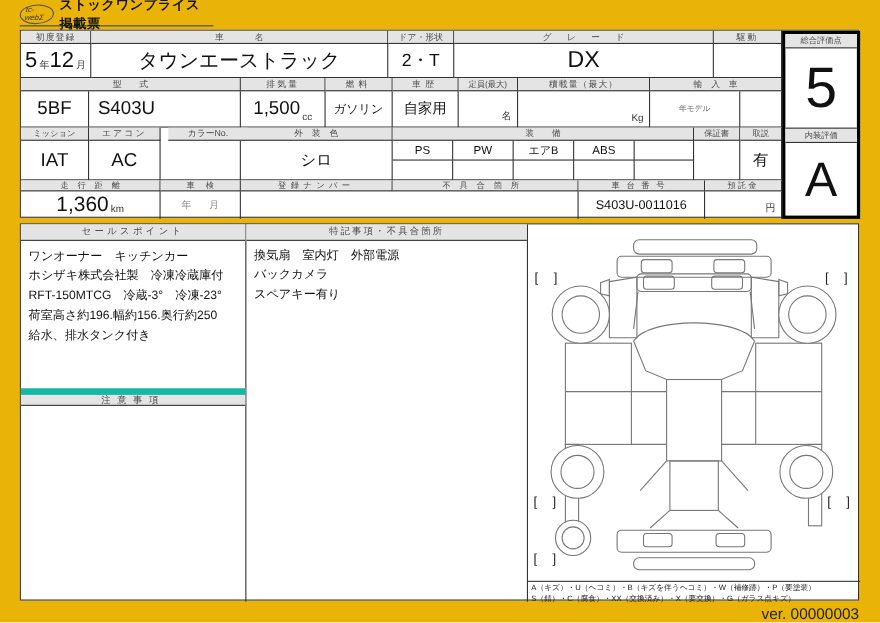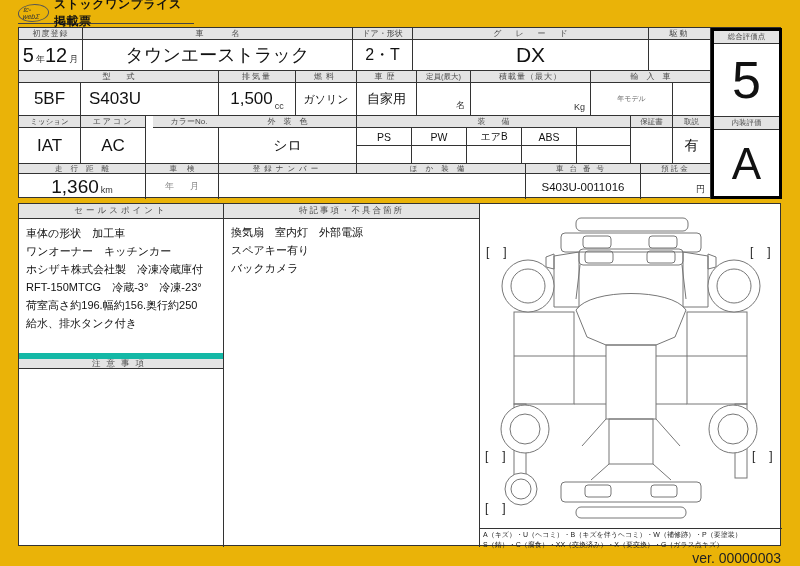--- a/index.html
+++ b/index.html
@@ -100,21 +100,21 @@
     <div class="abs v" style="left:448px;top:118px;width:55px;height:18px;"></div>
     <div class="abs v" style="left:503px;top:118px;width:55px;height:18px;"></div>
     <div class="abs v" style="left:558px;top:118px;width:54px;height:18px;"></div>
 
     <div class="abs v" style="left:612px;top:100px;width:42px;height:36px;"></div>
     <div class="abs v" style="left:654px;top:100px;width:38px;height:36px;font-size:14px;">有</div>
 
     <div class="abs h" style="left:0;top:136px;width:127px;height:10px;font-size:7.5px;letter-spacing:8px;padding-left:8px;">走行距離</div>
     <div class="abs h" style="left:127px;top:136px;width:73px;height:10px;font-size:7.5px;letter-spacing:10px;padding-left:10px;">車検</div>
     <div class="abs h" style="left:200px;top:136px;width:138px;height:10px;font-size:7.5px;letter-spacing:4px;">登録ナンバー</div>
-    <div class="abs h" style="left:338px;top:136px;width:169px;height:10px;font-size:7.5px;letter-spacing:8px;">ほか装備</div>
+    <div class="abs h" style="left:338px;top:136px;width:169px;height:10px;font-size:7.5px;letter-spacing:8px;">不具合箇所</div>
     <div class="abs h" style="left:507px;top:136px;width:115px;height:10px;font-size:7.5px;letter-spacing:6px;">車台番号</div>
     <div class="abs h" style="left:622px;top:136px;width:70px;height:10px;font-size:7.5px;letter-spacing:2px;">預託金</div>
 
     <div class="abs v noB" style="left:0;top:146px;width:127px;height:25px;">
       <span style="font-size:19px;">1,360</span>
         <span class="sub">km</span>
     </div>
     <div class="abs v noB" style="left:127px;top:146px;width:73px;height:25px;font-size:9px;color:#888;gap:16px;">
       <span>年</span>
         <span>月</span>
@@ -135,34 +135,33 @@
 
   <div class="abs tbl" style="left:18px;top:203px;width:763px;height:343px;">
 
     <div class="abs line-v" style="left:204px;top:0;height:343px;"></div>
     <div class="abs line-v" style="left:460px;top:0;height:343px;"></div>
 
     <div class="abs h" style="left:0;top:0;width:204px;height:15px;font-size:8.5px;letter-spacing:3px;border-right:none;">セールスポイント</div>
     <div class="abs h" style="left:205px;top:0;width:255px;height:15px;font-size:8.5px;letter-spacing:2px;border-right:none;">特記事項・不具合箇所</div>
 
     <div class="abs" style="left:7px;top:20px;width:194px;">
-      <div class="txt">車体の形状　加工車</div>
       <div class="txt">ワンオーナー　キッチンカー</div>
       <div class="txt">ホシザキ株式会社製　冷凍冷蔵庫付</div>
       <div class="txt">RFT-150MTCG　冷蔵-3°　冷凍-23°</div>
       <div class="txt">荷室高さ約196.幅約156.奥行約250</div>
       <div class="txt">給水、排水タンク付き</div>
     </div>
 
     <div class="abs h" style="left:0;top:149px;width:204px;height:16px;font-size:8.5px;letter-spacing:6px;border-top:6px solid #14b8a6;border-right:none;">注意事項</div>
 
     <div class="abs" style="left:212px;top:19px;width:242px;">
       <div class="txt">換気扇　室内灯　外部電源</div>
+      <div class="txt">バックカメラ</div>
       <div class="txt">スペアキー有り</div>
-      <div class="txt">バックカメラ</div>
     </div>
 
     <div class="abs" style="left:461px;top:0;width:302px;height:324px;">
       <svg width="302" height="324" viewBox="0 0 302 324">
         <g stroke="#777" stroke-width="1" fill="none">
 
           <rect x="96" y="14" width="112" height="13" rx="5"></rect>
           <rect x="81" y="29" width="140" height="19" rx="4"></rect>
           <rect x="103" y="32" width="28" height="12" rx="3"></rect>
           <rect x="169" y="32" width="28" height="12" rx="3"></rect>

